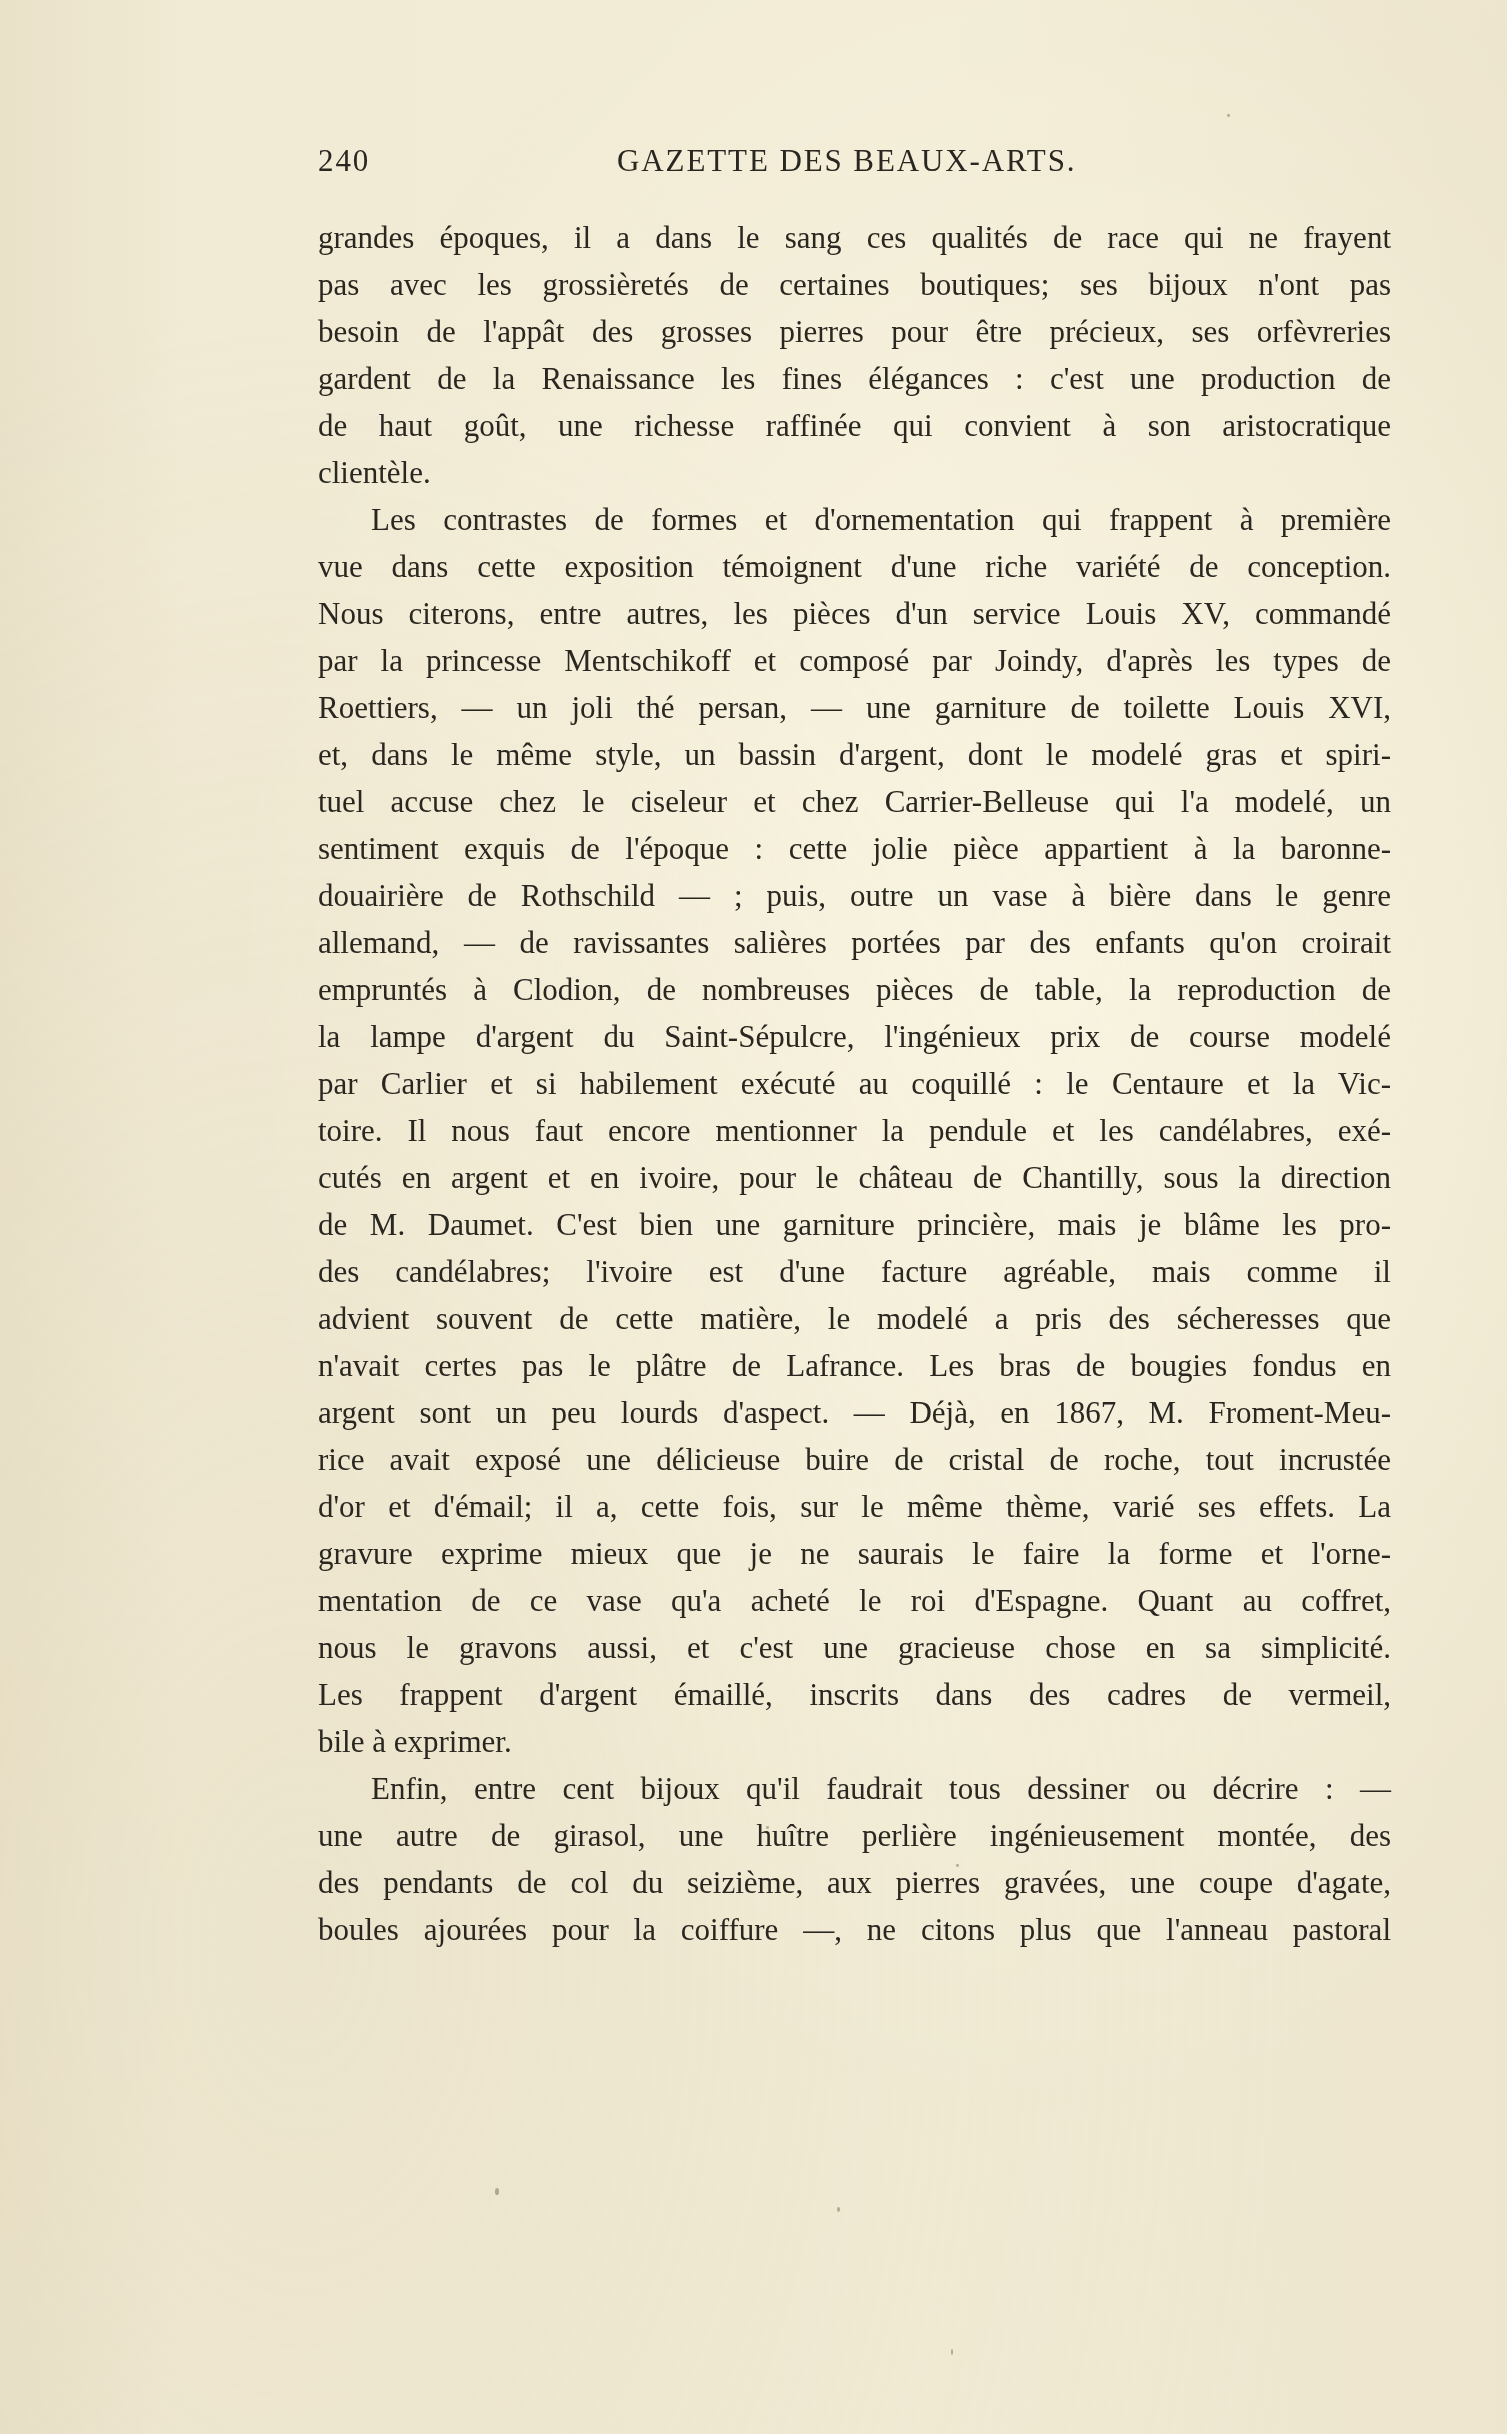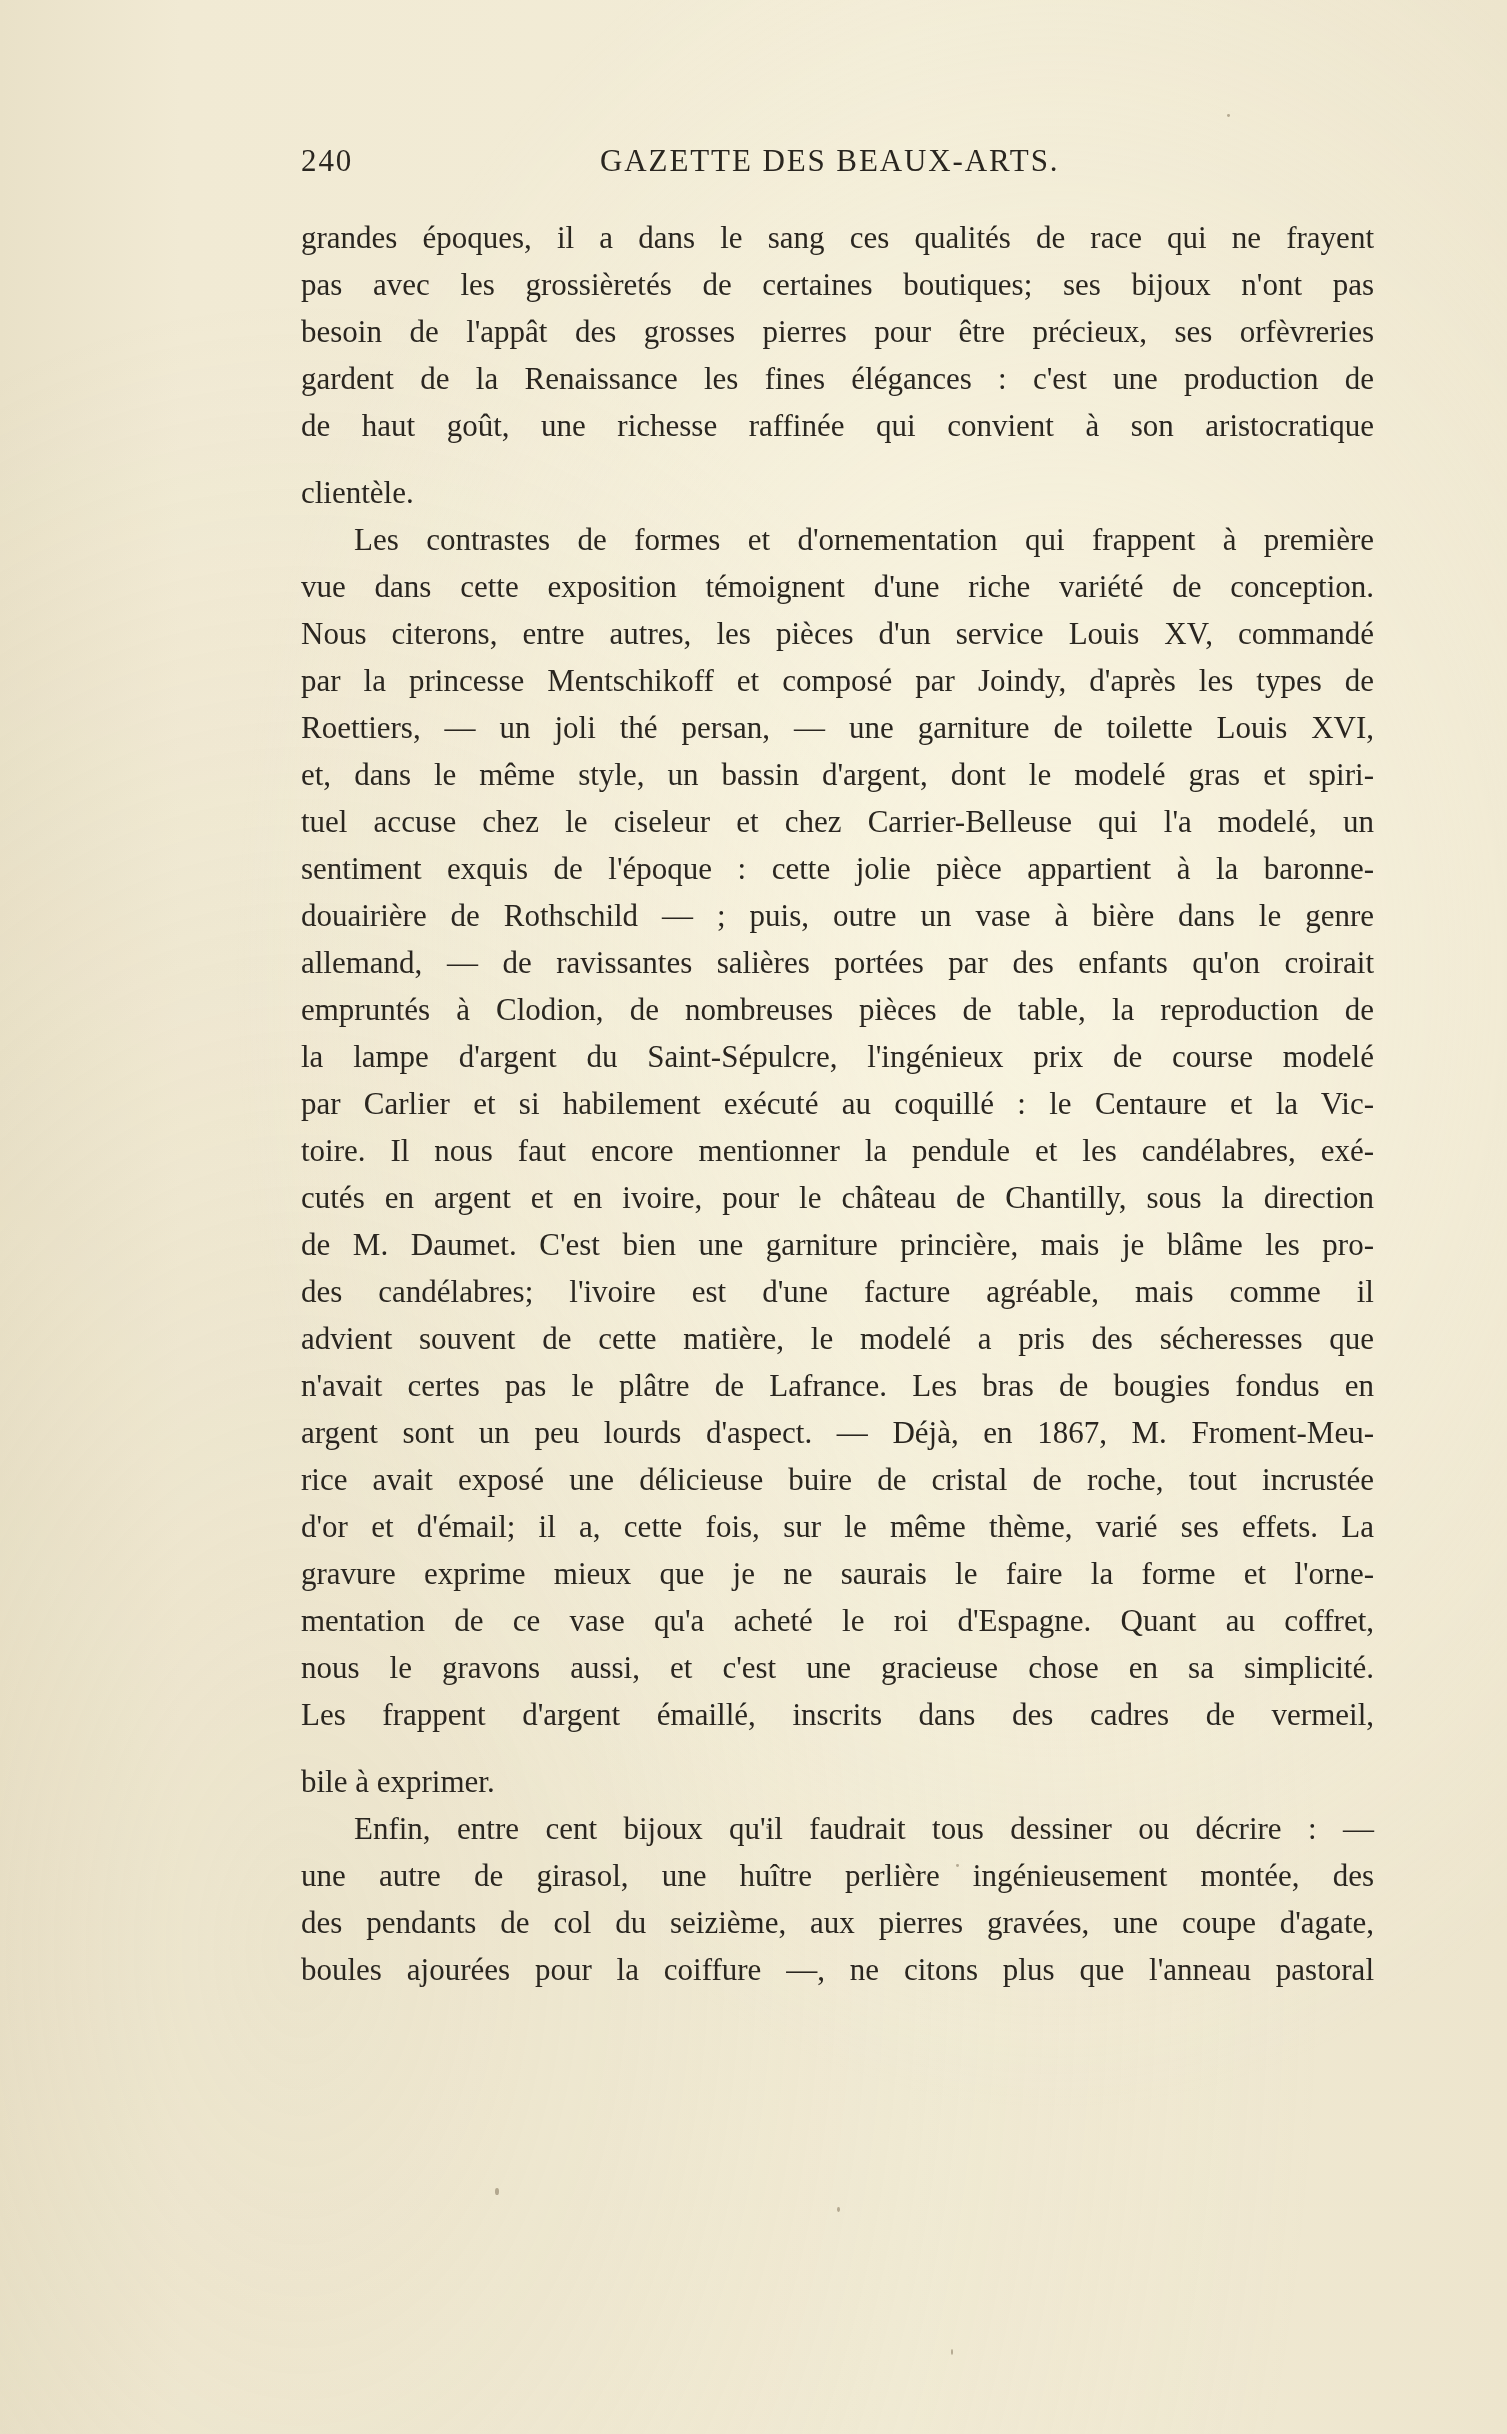--- a/index.html
+++ b/index.html
@@ -14,21 +14,21 @@
         radial-gradient(ellipse at 70% 40%, rgba(255,252,235,0.55) 0%, rgba(255,252,235,0) 55%),
         radial-gradient(ellipse at 20% 80%, rgba(220,210,180,0.25) 0%, rgba(220,210,180,0) 60%),
         linear-gradient(90deg, #e9e1c8 0%, #f1ead4 12%, #f2ecd6 60%, #ede5cd 100%);
       position: relative;
       overflow: hidden;
       color: #2a2620;
       font-family: "Liberation Serif", "DejaVu Serif", serif;
     }
     .page {
       position: absolute;
-      left: 301px;
+      left: 318px;
       top: 143px;
       width: 1073px;
     }
     .running-head {
       position: relative;
       height: 48px;
       font-size: 31px;
       letter-spacing: 1.9px;
     }
     .page-number {
@@ -48,21 +48,20 @@
     }
     .line {
       display: block;
       white-space: nowrap;
       text-align: justify;
       text-align-last: justify;
       height: 47px;
     }
     .line.last {
       text-align-last: left;
-      margin-top: 20px;
     }
     .line.indent {
       padding-left: 53px;
     }
     .speck {
       position: absolute;
       background: #8c7e66;
       border-radius: 50%;
       opacity: 0.6;
     }

